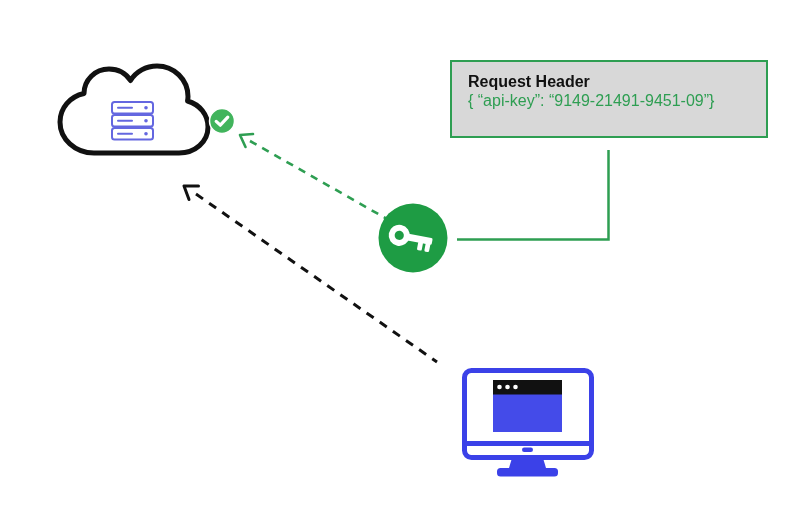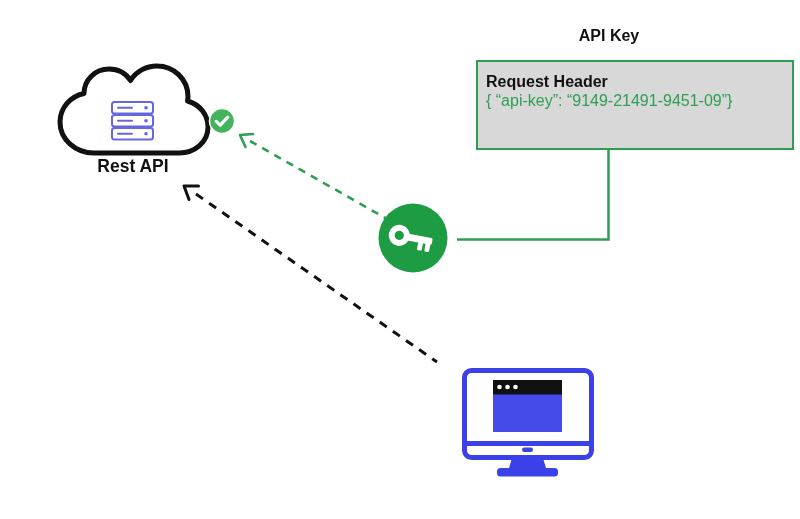--- a/index.html
+++ b/index.html
@@ -22,23 +22,23 @@
   .stroke-blue{stroke:var(--monitor_blue);}
   .fill-blue{fill:var(--monitor_blue);}
   .fill-window{fill:var(--window_blue);}
 
   
   .api-key-title{
     left:450px;top:27px;width:318px;text-align:center;
     font-size:16px;font-weight:bold;color:var(--ink);
   }
   .request-box{
-    left:476px;top:60px;width:318px;height:90px;box-sizing:border-box;
+    left:450px;top:60px;width:318px;height:78px;box-sizing:border-box;
     background:var(--box_bg);border:2.5px solid var(--green);
-    padding:11px 8px;
+    padding:11px 16px;
   }
   .request-box .hdr{font-size:16px;font-weight:bold;color:var(--ink);}
   .request-box .val{font-size:16px;color:var(--green);margin-top:1px;white-space:nowrap;}
   .node-label{
     text-align:center;font-weight:bold;color:var(--ink);font-size:17.5px;
   }
   .rest-api-label{left:63px;top:156px;width:140px;}
   .application-label{left:446px;top:484px;width:170px;}
 </style>
 </head>
@@ -102,21 +102,19 @@
       <circle cx="43.5" cy="23" r="2.3" fill="#fff"></circle>
       <circle cx="51.5" cy="23" r="2.3" fill="#fff"></circle>
       <circle cx="59.5" cy="23" r="2.3" fill="#fff"></circle>
     </g>
     <line x1="8.5" y1="79.5" x2="135.5" y2="79.5" class="stroke-blue" stroke-width="5"></line>
     <rect x="66" y="83.5" width="11" height="4.5" rx="2.2" class="fill-blue"></rect>
     <polygon points="56,94 87,94 90,104 53,104" class="fill-blue"></polygon>
     <rect x="41" y="104" width="61" height="8.5" rx="3.5" class="fill-blue"></rect>
   </svg>
 
-  <div class="abs api-key-title">API Key</div>
   <div class="abs request-box">
     <div class="hdr">Request Header</div>
     <div class="val">{ “api-key”: “9149-21491-9451-09”}</div>
   </div>
 
-  <div class="abs node-label rest-api-label">Rest API</div>
 
 </div>
 
 </body></html>

